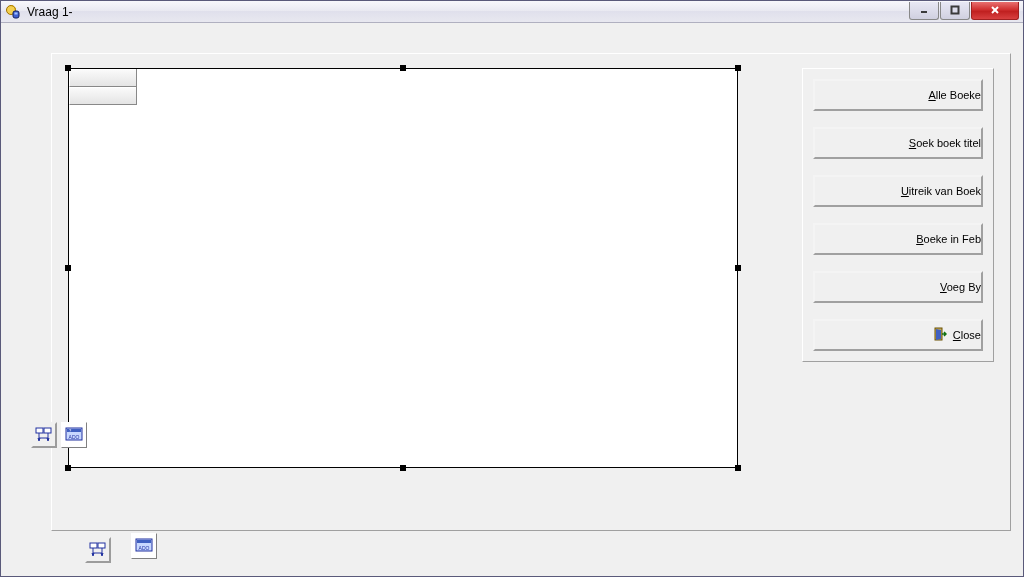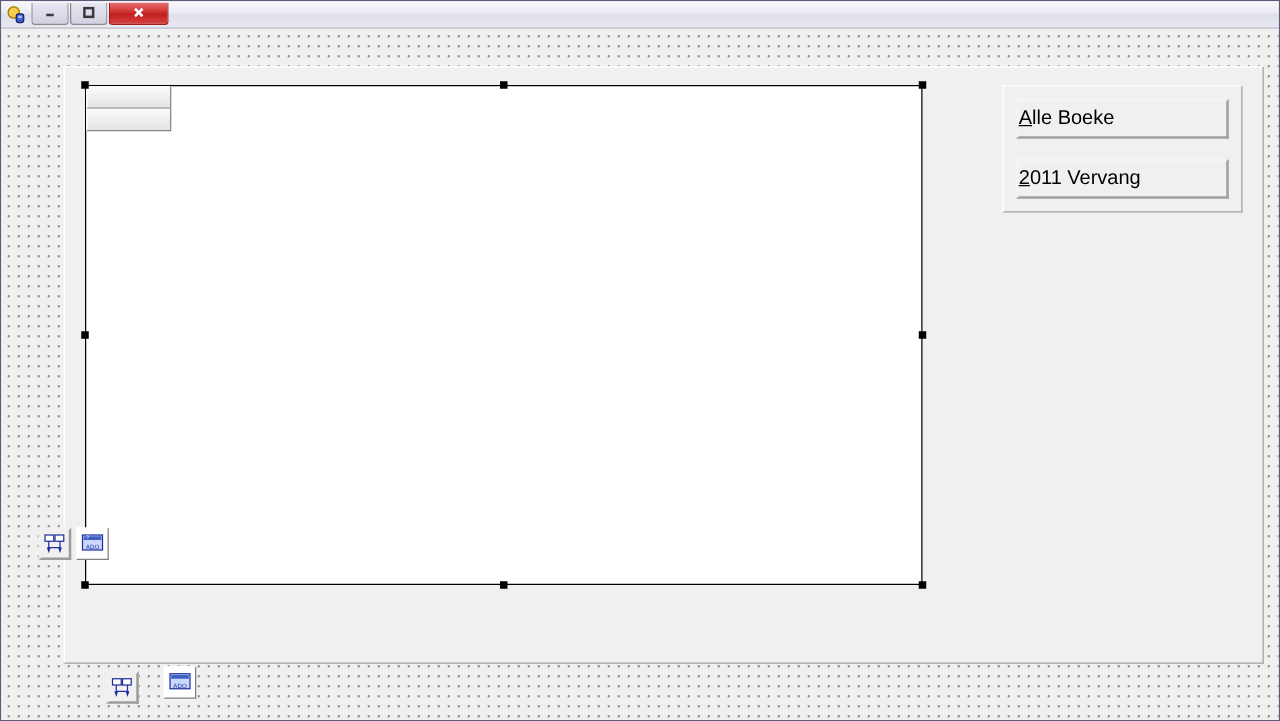--- a/index.html
+++ b/index.html
@@ -119,24 +119,24 @@
     border-right-color: #a0a0a0;
     border-bottom-color: #a0a0a0;
     padding: 10px 10px 10px 10px;
     display: flex;
     flex-direction: column;
     gap: 16px;
     background: #f0f0f0;
   }
   .btn3d {
     height: 32px;
-    display: flex; align-items: center; justify-content: flex-start;
+    display: flex; align-items: center; justify-content: flex-end;
     background: #f0f0f0;
     border: 2px outset #f4f4f4;
-    font-size: 16px;
+    font-size: 11px;
     color: #000;
     cursor: default;
     gap: 6px;
   }
   .btn3d .ul { text-decoration: underline; }
   .btn3d svg { width:14px; height:14px; }
 
   
   .handle {
     position: absolute;
@@ -165,20 +165,21 @@
 <div class="window">
   <div class="titlebar">
     <span class="icon">
       <svg viewBox="0 0 16 16">
         <circle cx="6" cy="6" r="4.5" fill="#f4d050" stroke="#a07000"></circle>
         <path d="M6 1.5 A4.5 4.5 0 0 1 10.5 6" fill="none" stroke="#c09000" stroke-width="1"></path>
         <rect x="8" y="7" width="6" height="7" rx="2" fill="#4060d0" stroke="#102060"></rect>
         <rect x="9.5" y="8.5" width="3" height="2" fill="#a0c0ff"></rect>
       </svg>
     </span>
+    <span class="title">Vraag 1-</span>
     <div class="winbtns">
       <div class="winbtn">
         <svg viewBox="0 0 10 10">
             <line x1="2" y1="7" x2="8" y2="7"></line>
           </svg>
       </div>
       <div class="winbtn">
         <svg viewBox="0 0 10 10">
             <rect x="1.5" y="1.5" width="7" height="7"></rect>
           </svg>
@@ -210,21 +211,40 @@
       <div class="handle" style="left:683px; top:211px;"></div>
       <div class="handle" style="left:13px; top:411px;"></div>
       <div class="handle" style="left:348px; top:411px;"></div>
       <div class="handle" style="left:683px; top:411px;"></div>
 
       <div class="btncol">
         <div class="btn3d">
           <span><span class="ul">A</span><span>lle Boeke</span></span>
         </div>
         <div class="btn3d">
-          <span><span class="ul">2</span><span>011 Vervang</span></span>
+          <span><span class="ul">S</span><span>oek boek titel</span></span>
+        </div>
+        <div class="btn3d">
+          <span><span class="ul">U</span><span>itreik van Boek</span></span>
+        </div>
+        <div class="btn3d">
+          <span><span class="ul">B</span><span>oeke in Feb</span></span>
+        </div>
+        <div class="btn3d">
+          <span><span class="ul">V</span><span>oeg By</span></span>
+        </div>
+        <div class="btn3d">
+          <span>
+            <svg viewBox="0 0 14 14">
+              <rect x="2" y="1" width="7" height="12" fill="#c8b060" stroke="#6a5000"></rect>
+              <polygon points="3,2 8,3 8,12 3,13" fill="#4060c0"></polygon>
+              <path d="M9 7 L13 7 M11 5 L13 7 L11 9" stroke="#107010" stroke-width="1.5" fill="none"></path>
+            </svg>
+          </span>
+          <span><span class="ul">C</span><span>lose</span></span>
         </div>
       </div>
 
     </div>
 
     <div class="tray-icon raised" style="left:30px; top:399px;">
       <svg width="18" height="18" viewBox="0 0 18 18">
         <rect x="1" y="2" width="7" height="5" fill="#fff" stroke="#2030a0"></rect>
         <rect x="9" y="2" width="7" height="5" fill="#fff" stroke="#2030a0"></rect>
         <path d="M4 7 L4 12 L13 12 L13 7" fill="none" stroke="#2030a0"></path>

